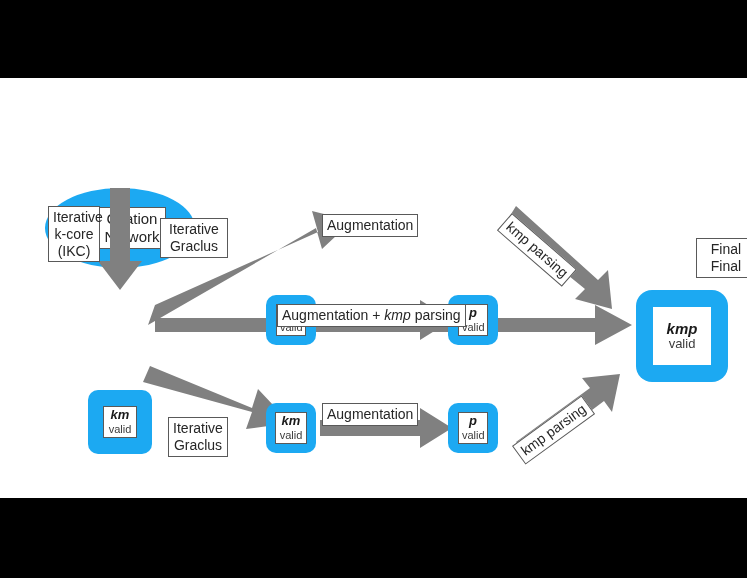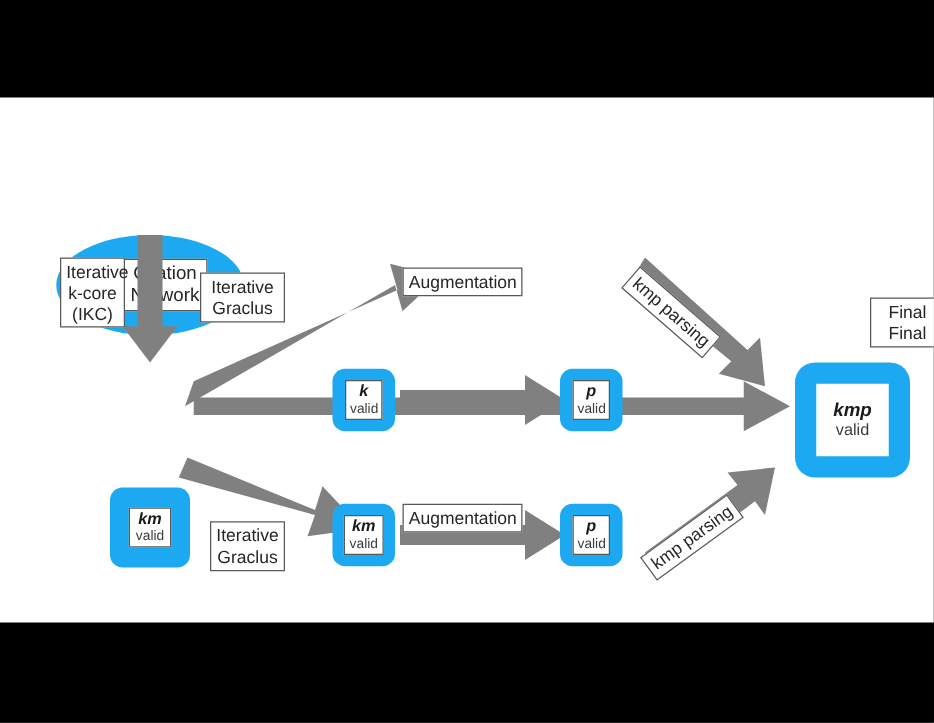--- a/index.html
+++ b/index.html
@@ -212,20 +212,23 @@
 
   <div class="caption-box" style="left:512px; top:135px; transform: rotate(41deg); transform-origin: left top;">
     <span>kmp parsing</span>
   </div>
 
   <div class="caption-box" style="left:652px; top:160px; width:60px;margin-left:44px;">
     <span>Final</span><br>
     <span>Final</span>
   </div>
 
+  <div class="caption-box" style="left:277px; top:226px;">
+    <span>Augmentation + </span><span class="ital">kmp</span><span> parsing</span>
+  </div>
 
   <div class="caption-box" style="left:168px; top:339px; width:60px;">
     <span>Iterative</span><br>
     <span>Graclus</span>
   </div>
 
   <div class="caption-box" style="left:322px; top:325px;">
     <span>Augmentation</span>
   </div>
 

